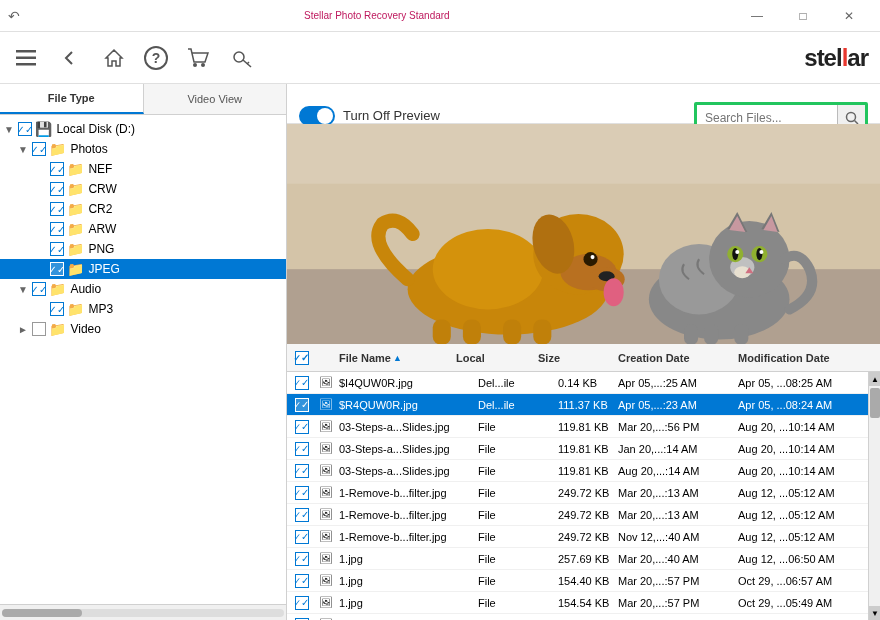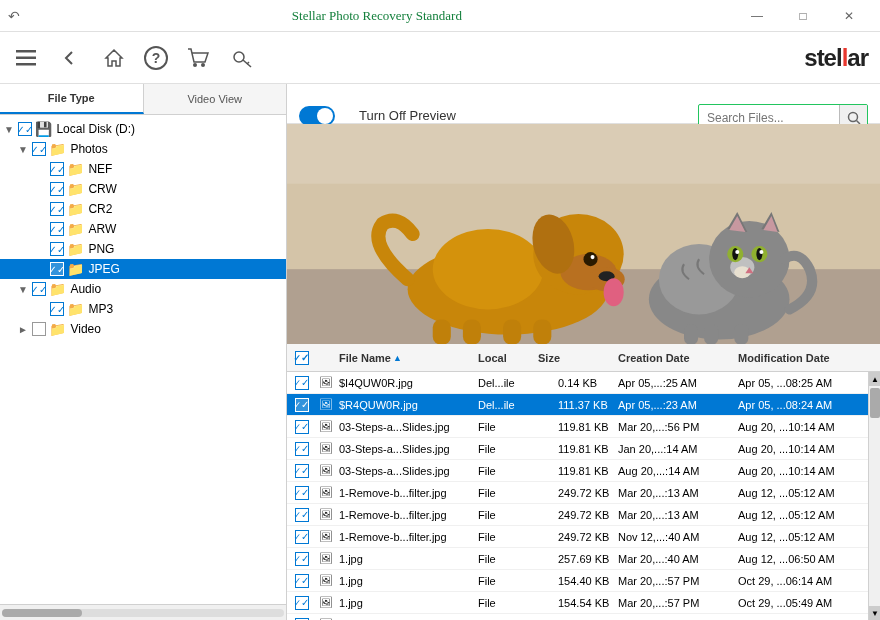--- a/index.html
+++ b/index.html
@@ -4,21 +4,21 @@
   <style>
     * { margin: 0; padding: 0; box-sizing: border-box; }
     body { width: 880px; height: 620px; font-family: 'Segoe UI', Arial, sans-serif; font-size: 12px; background: #f0f0f0; overflow: hidden; user-select: none; }
 
     
     .title-bar {
       height: 32px; background: #fff; display: flex; align-items: center; justify-content: space-between;
       border-bottom: 1px solid #e0e0e0; padding: 0 8px;
     }
     .title-bar-left { display: flex; align-items: center; gap: 4px; }
-    .title-bar-center { flex: 1; text-align: center; font-size: 13px; color: #15803d; font-family: Liberation Serif, serif; }
+    .title-bar-center { flex: 1; text-align: center; font-size: 10px; color: #be185d; }
     .title-bar-controls { display: flex; gap: 0; }
     .title-btn { width: 46px; height: 32px; border: none; background: transparent; cursor: pointer; font-size: 12px; color: #666; display: flex; align-items: center; justify-content: center; }
 
     
     .toolbar {
       height: 52px; background: #fff; display: flex; align-items: center; justify-content: space-between;
       padding: 0 12px; border-bottom: 1px solid #e0e0e0;
     }
     .toolbar-left { display: flex; align-items: center; gap: 16px; }
     .toolbar-icon { width: 28px; height: 28px; display: flex; align-items: center; justify-content: center; cursor: pointer; color: #555; font-size: 18px; }
@@ -51,25 +51,25 @@
     
     .hscroll { height: 16px; background: #f0f0f0; border-top: 1px solid #d0d0d0; display: flex; align-items: center; padding: 0 2px; }
     .hscroll-track { flex: 1; height: 8px; background: #ddd; border-radius: 4px; position: relative; }
     .hscroll-thumb { width: 80px; height: 8px; background: #aaa; border-radius: 4px; }
 
     
     .right-panel { flex: 1; display: flex; flex-direction: column; background: #fff; }
 
     
     .preview-header { height: 40px; display: flex; align-items: center; justify-content: space-between; padding: 0 12px; border-bottom: 1px solid #e0e0e0; }
-    .toggle-switch { display: flex; align-items: center; gap: 24px; margin-top: 24px; }
+    .toggle-switch { display: flex; align-items: center; gap: 8px; margin-top: 24px; }
     .toggle { width: 36px; height: 20px; background: #0078d4; border-radius: 10px; position: relative; cursor: pointer; }
     .toggle::after { content: ''; width: 16px; height: 16px; background: white; border-radius: 50%; position: absolute; top: 2px; right: 2px; }
     .toggle-label { font-size: 13px; color: #333; font-weight: 500; }
-    .search-box { display: flex; align-items: center; border: 1px solid #22c55e; border-radius: 2px; overflow: hidden; margin-top: 28px; }
+    .search-box { display: flex; align-items: center; border: 3px solid #22c55e; border-radius: 2px; overflow: hidden; margin-top: 28px; }
     .search-input { border: none; outline: none; padding: 4px 8px; font-size: 12px; width: 140px; color: #999; }
     .search-btn { width: 28px; height: 26px; background: #f0f0f0; border: none; border-left: 1px solid #bbb; cursor: pointer; display: flex; align-items: center; justify-content: center; }
 
     
     .preview-image { height: 220px; display: flex; align-items: center; justify-content: center; background: #e8e8e8; position: relative; overflow: hidden; }
 
     
     .photo-placeholder { width: 100%; height: 100%; }
 
     
@@ -331,21 +331,21 @@
       <div class="file-list-header" style="display:flex;align-items:center;">
         <div class="col-check">
           <span class="checkbox checked" style="font-size:9px;">✓</span>
         </div>
         <div style="width:18px;"></div>
         <div style="flex:1;padding-left:2px;display:flex;align-items:center;">
           <span>File Name</span>
           <span class="sort-arrow">▲</span>
         </div>
         <div style="width:60px;">Local</div>
-        <div style="width:80px;">Size</div>
+        <div style="width:80px;margin-left:22px;">Size</div>
         <div style="width:120px;">Creation Date</div>
         <div style="width:130px;padding-right:4px;">Modification Date</div>
         <div style="width:12px;"></div>
       </div>
 
       <div style="display:flex;flex:1;overflow:hidden;">
         <div class="file-rows" style="flex:1;">
 
           <div class="file-row">
             <div class="col-check">
@@ -457,21 +457,21 @@
 
           <div class="file-row">
             <div class="col-check">
                 <span class="checkbox checked" style="font-size:9px;">✓</span>
               </div>
             <div style="width:18px;font-size:11px;">🖼</div>
             <div class="col-name">1.jpg</div>
             <div class="col-type">File</div>
             <div class="col-size">154.40 KB</div>
             <div class="col-created">Mar 20,...:57 PM</div>
-            <div class="col-modified">Oct 29, ...06:14 AM</div>
+            <div class="col-modified">Oct 29, ...06:57 AM</div>
           </div>
 
           <div class="file-row">
             <div class="col-check">
                 <span class="checkbox checked" style="font-size:9px;">✓</span>
               </div>
             <div style="width:18px;font-size:11px;">🖼</div>
             <div class="col-name">1.jpg</div>
             <div class="col-type">File</div>
             <div class="col-size">154.54 KB</div>

